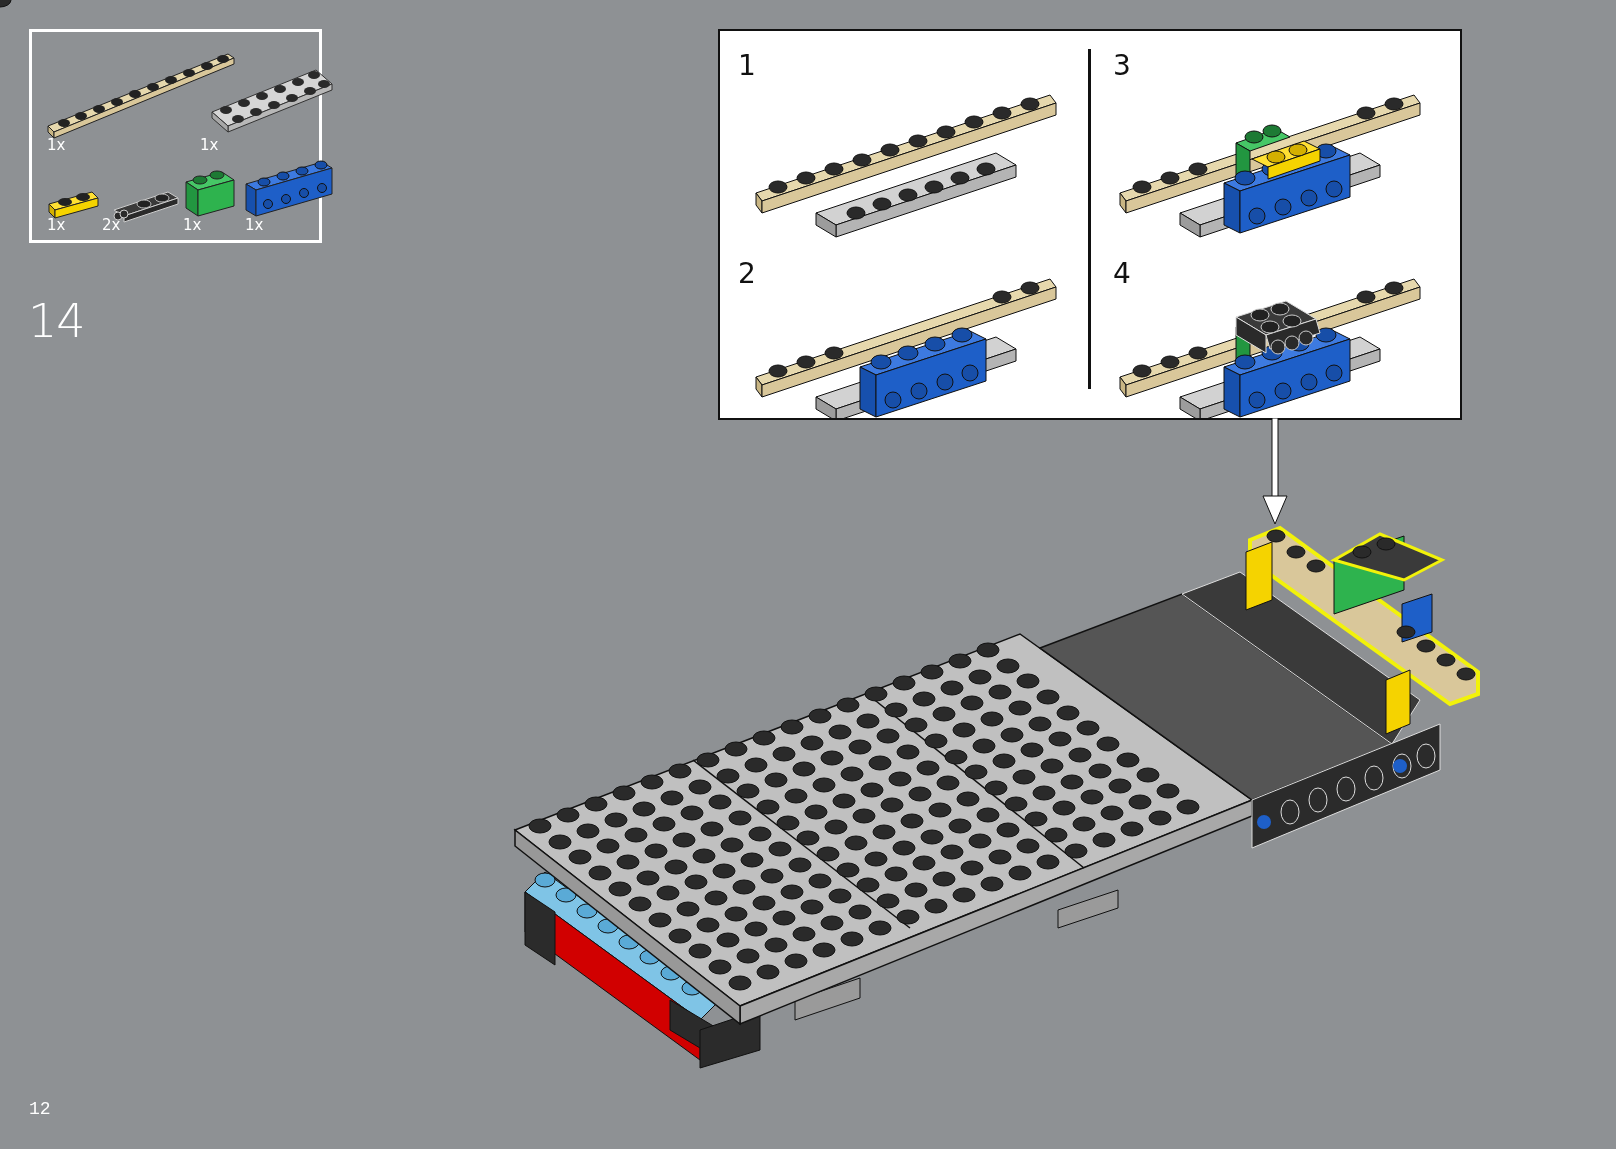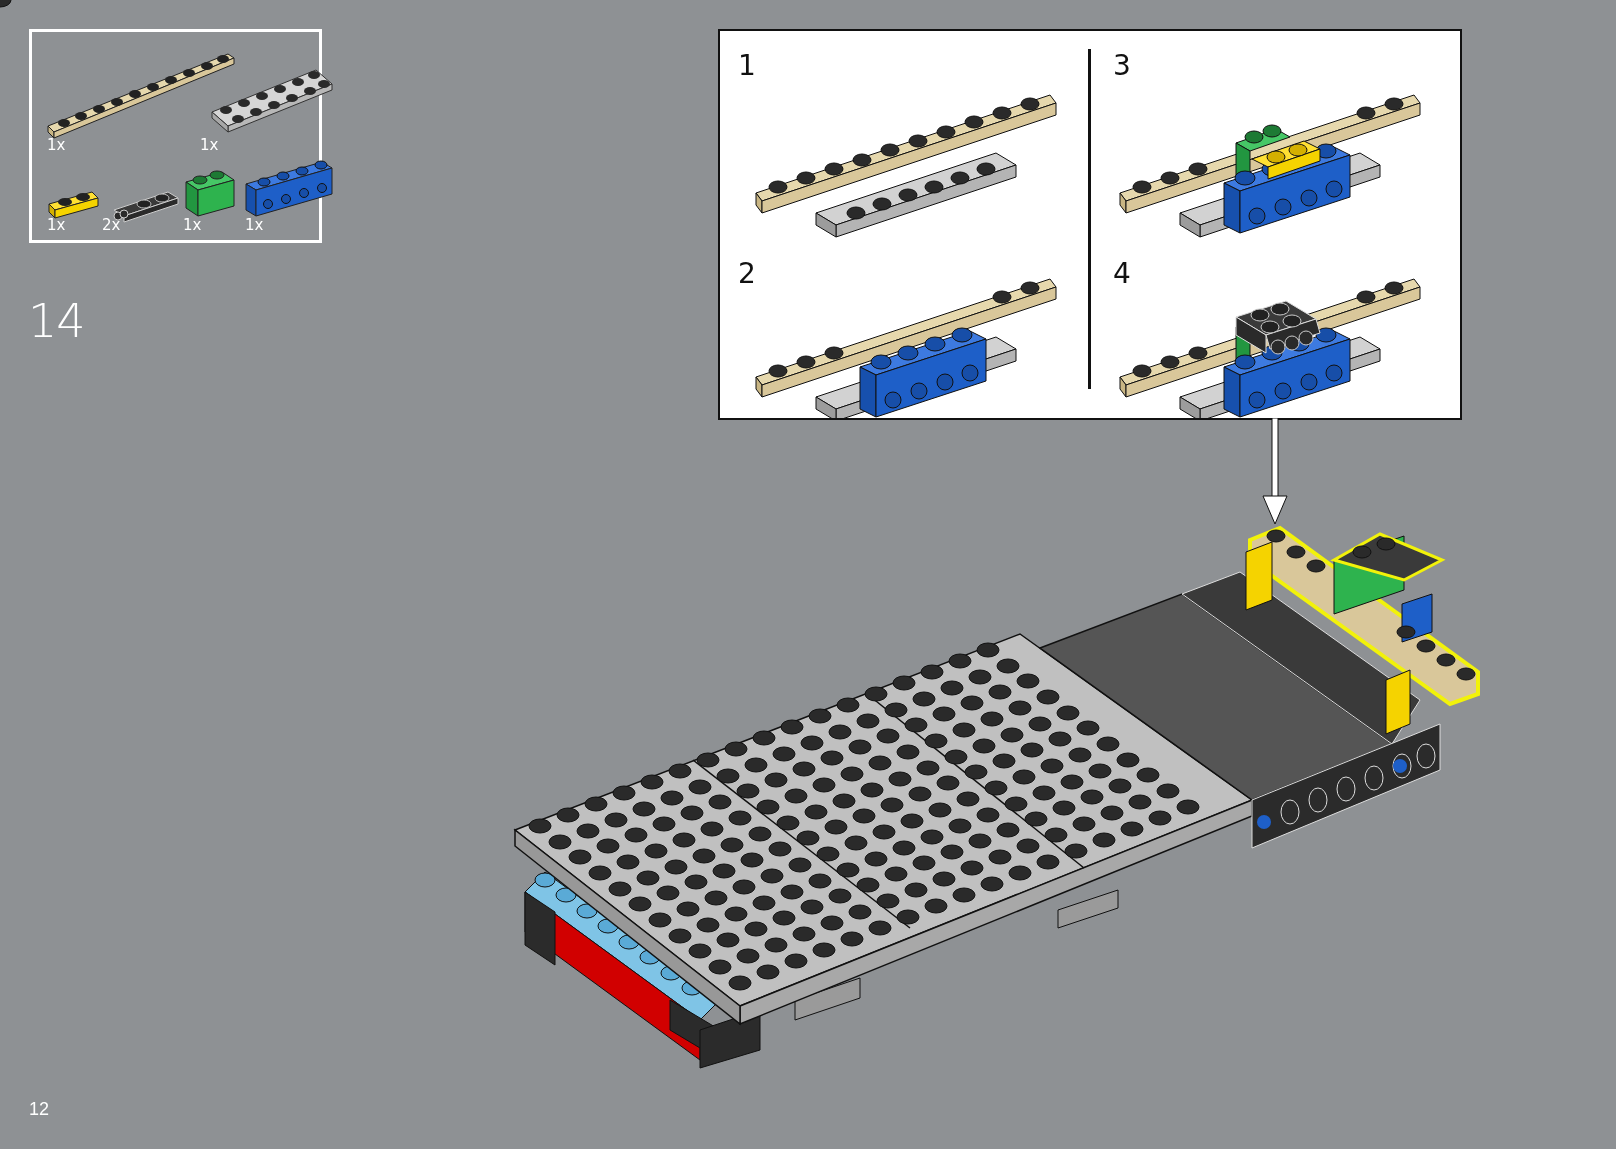--- a/index.html
+++ b/index.html
@@ -22,21 +22,21 @@
     font-family: "DejaVu Sans", sans-serif;
   }
   .step-number {
     position: absolute; left: 28px; top: 258px;
     font-size: 46px; font-weight: 300; color: #fff;
     font-family: "DejaVu Sans", sans-serif; letter-spacing: -1px; margin-top: 36px;
   }
   .page-number {
     position: absolute; left: 29px; top: 1099px;
     font-size: 18px; color: #fff;
-    font-family: Liberation Sans, sans-serif;
+    font-family: Liberation Mono, monospace;
   }
   .sub-box {
     position: absolute; left: 718px; top: 29px;
     width: 744px; height: 391px;
     background: #fff; border: 2px solid #111;
     box-sizing: border-box;
   }
   .sub-divider {
     position: absolute; left: 368px; top: 18px;
     width: 3px; height: 340px; background: #111;

